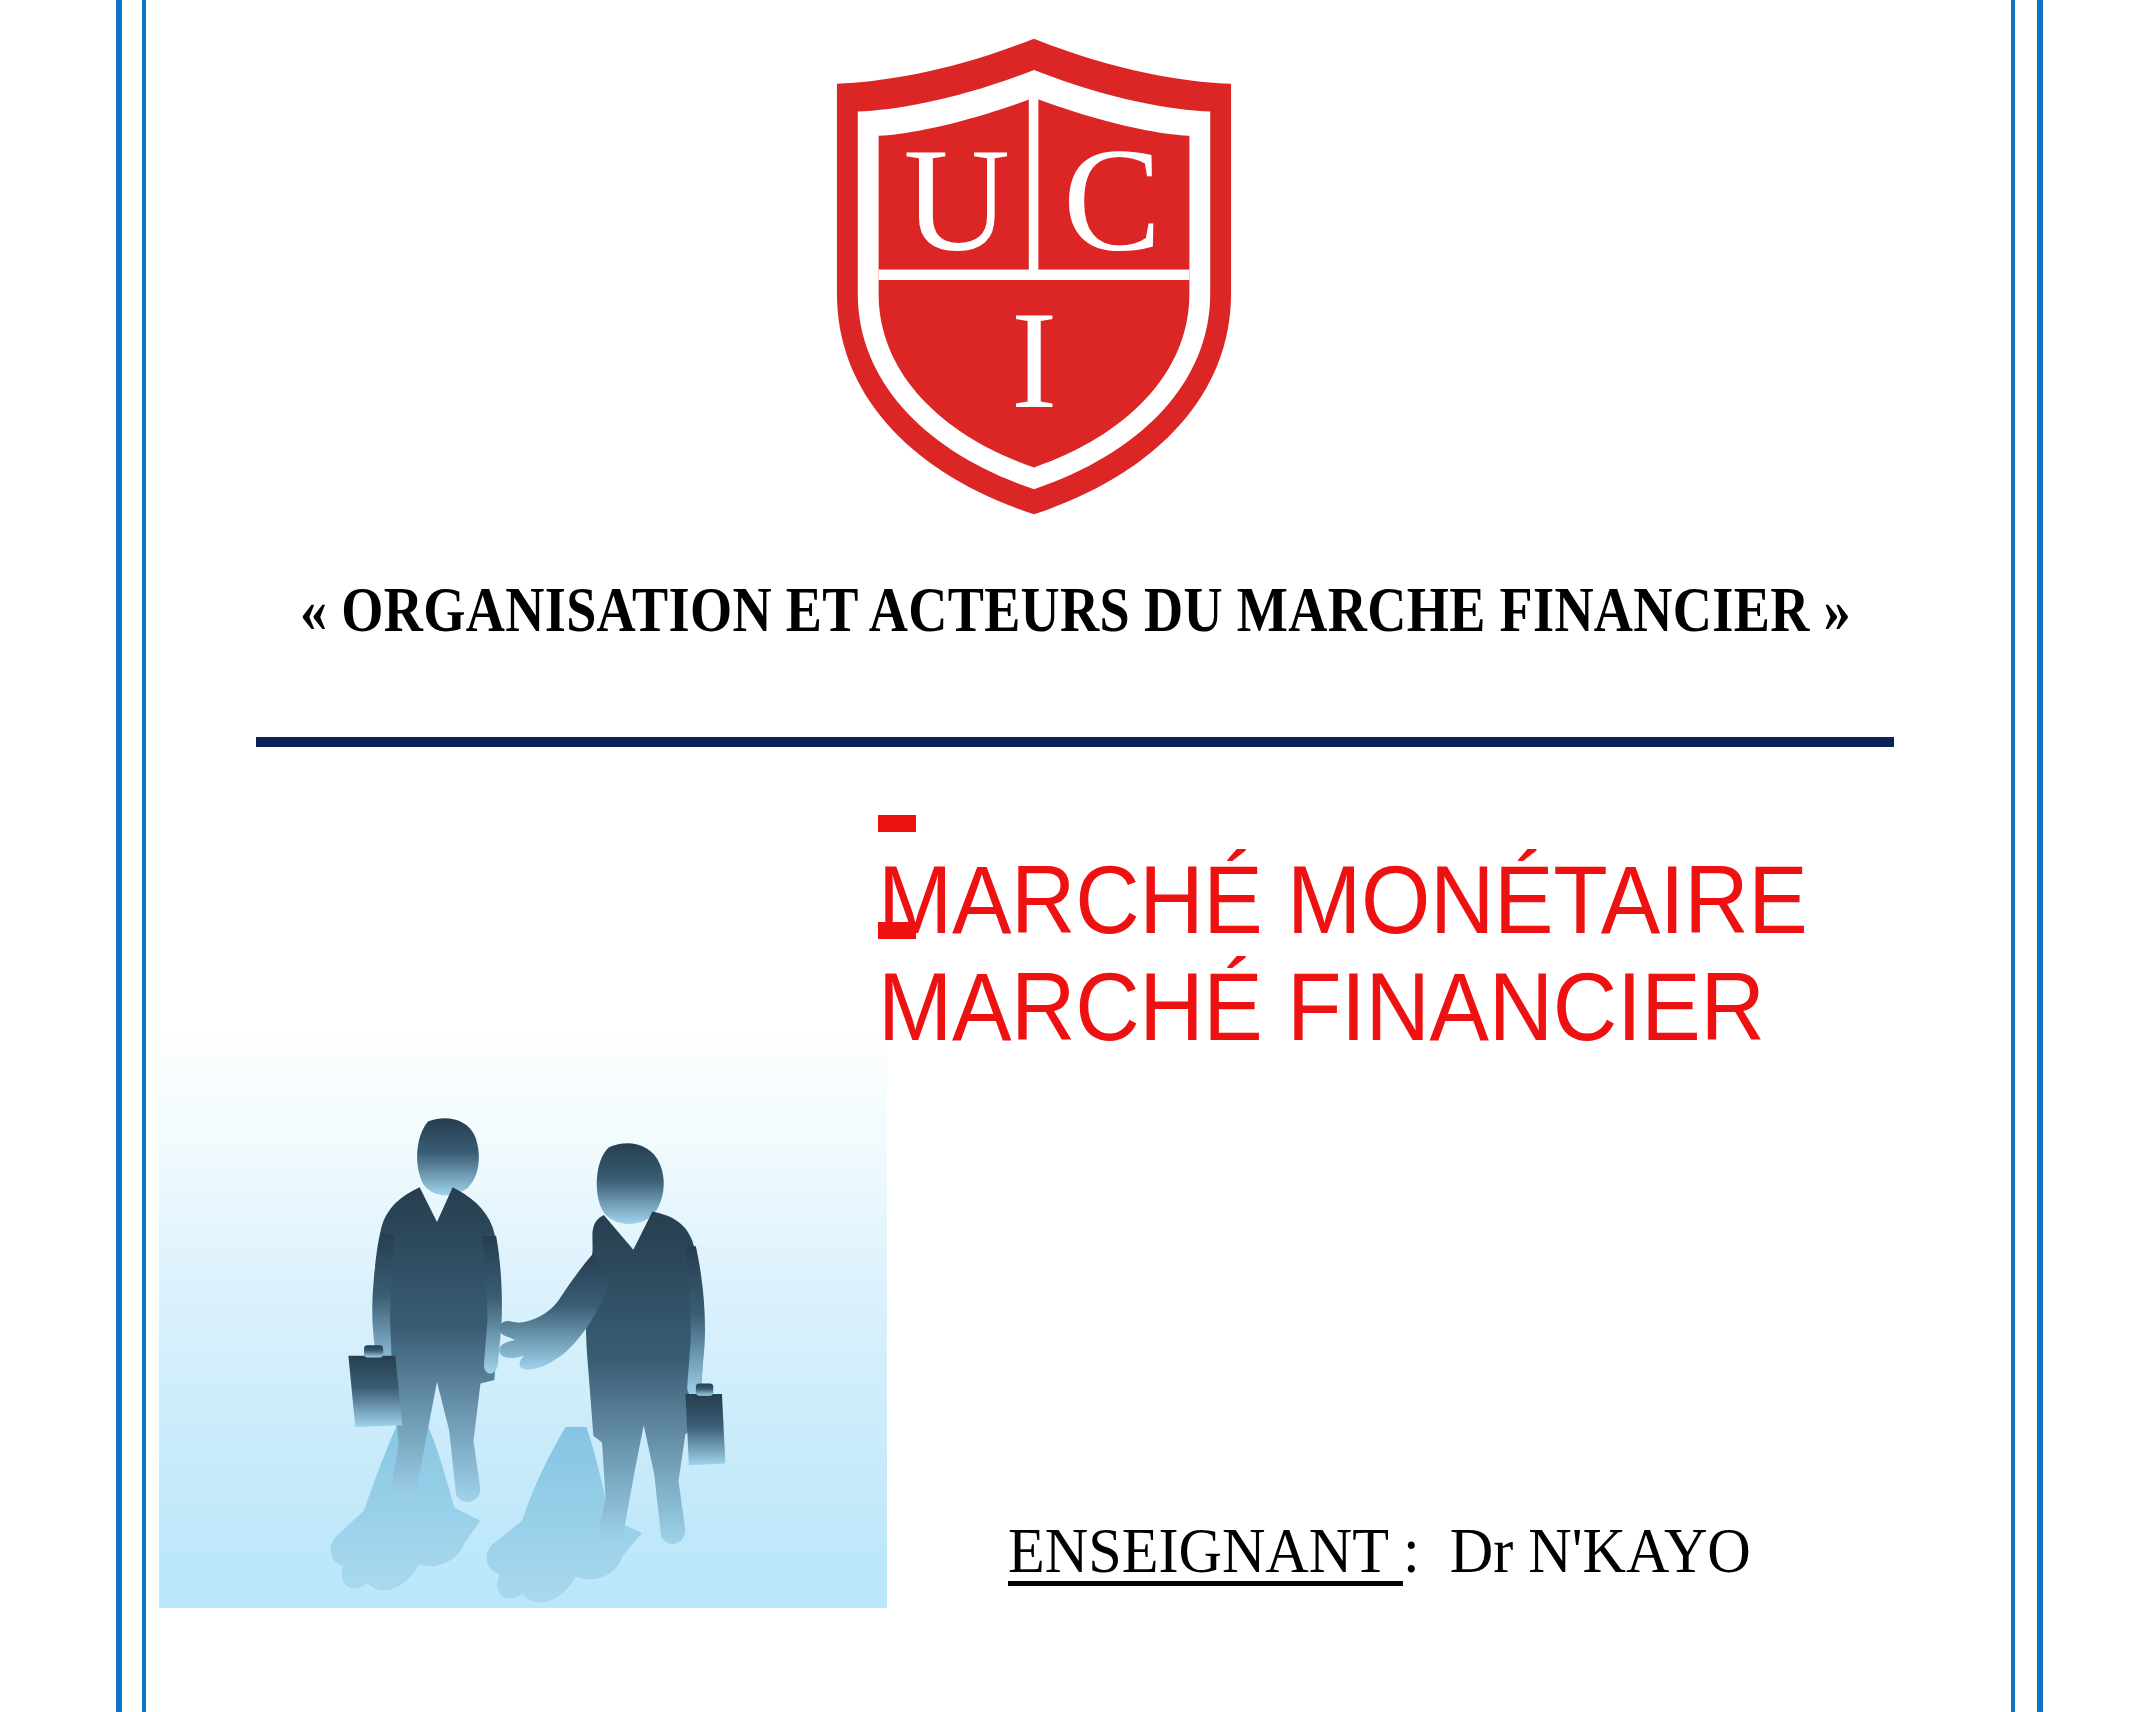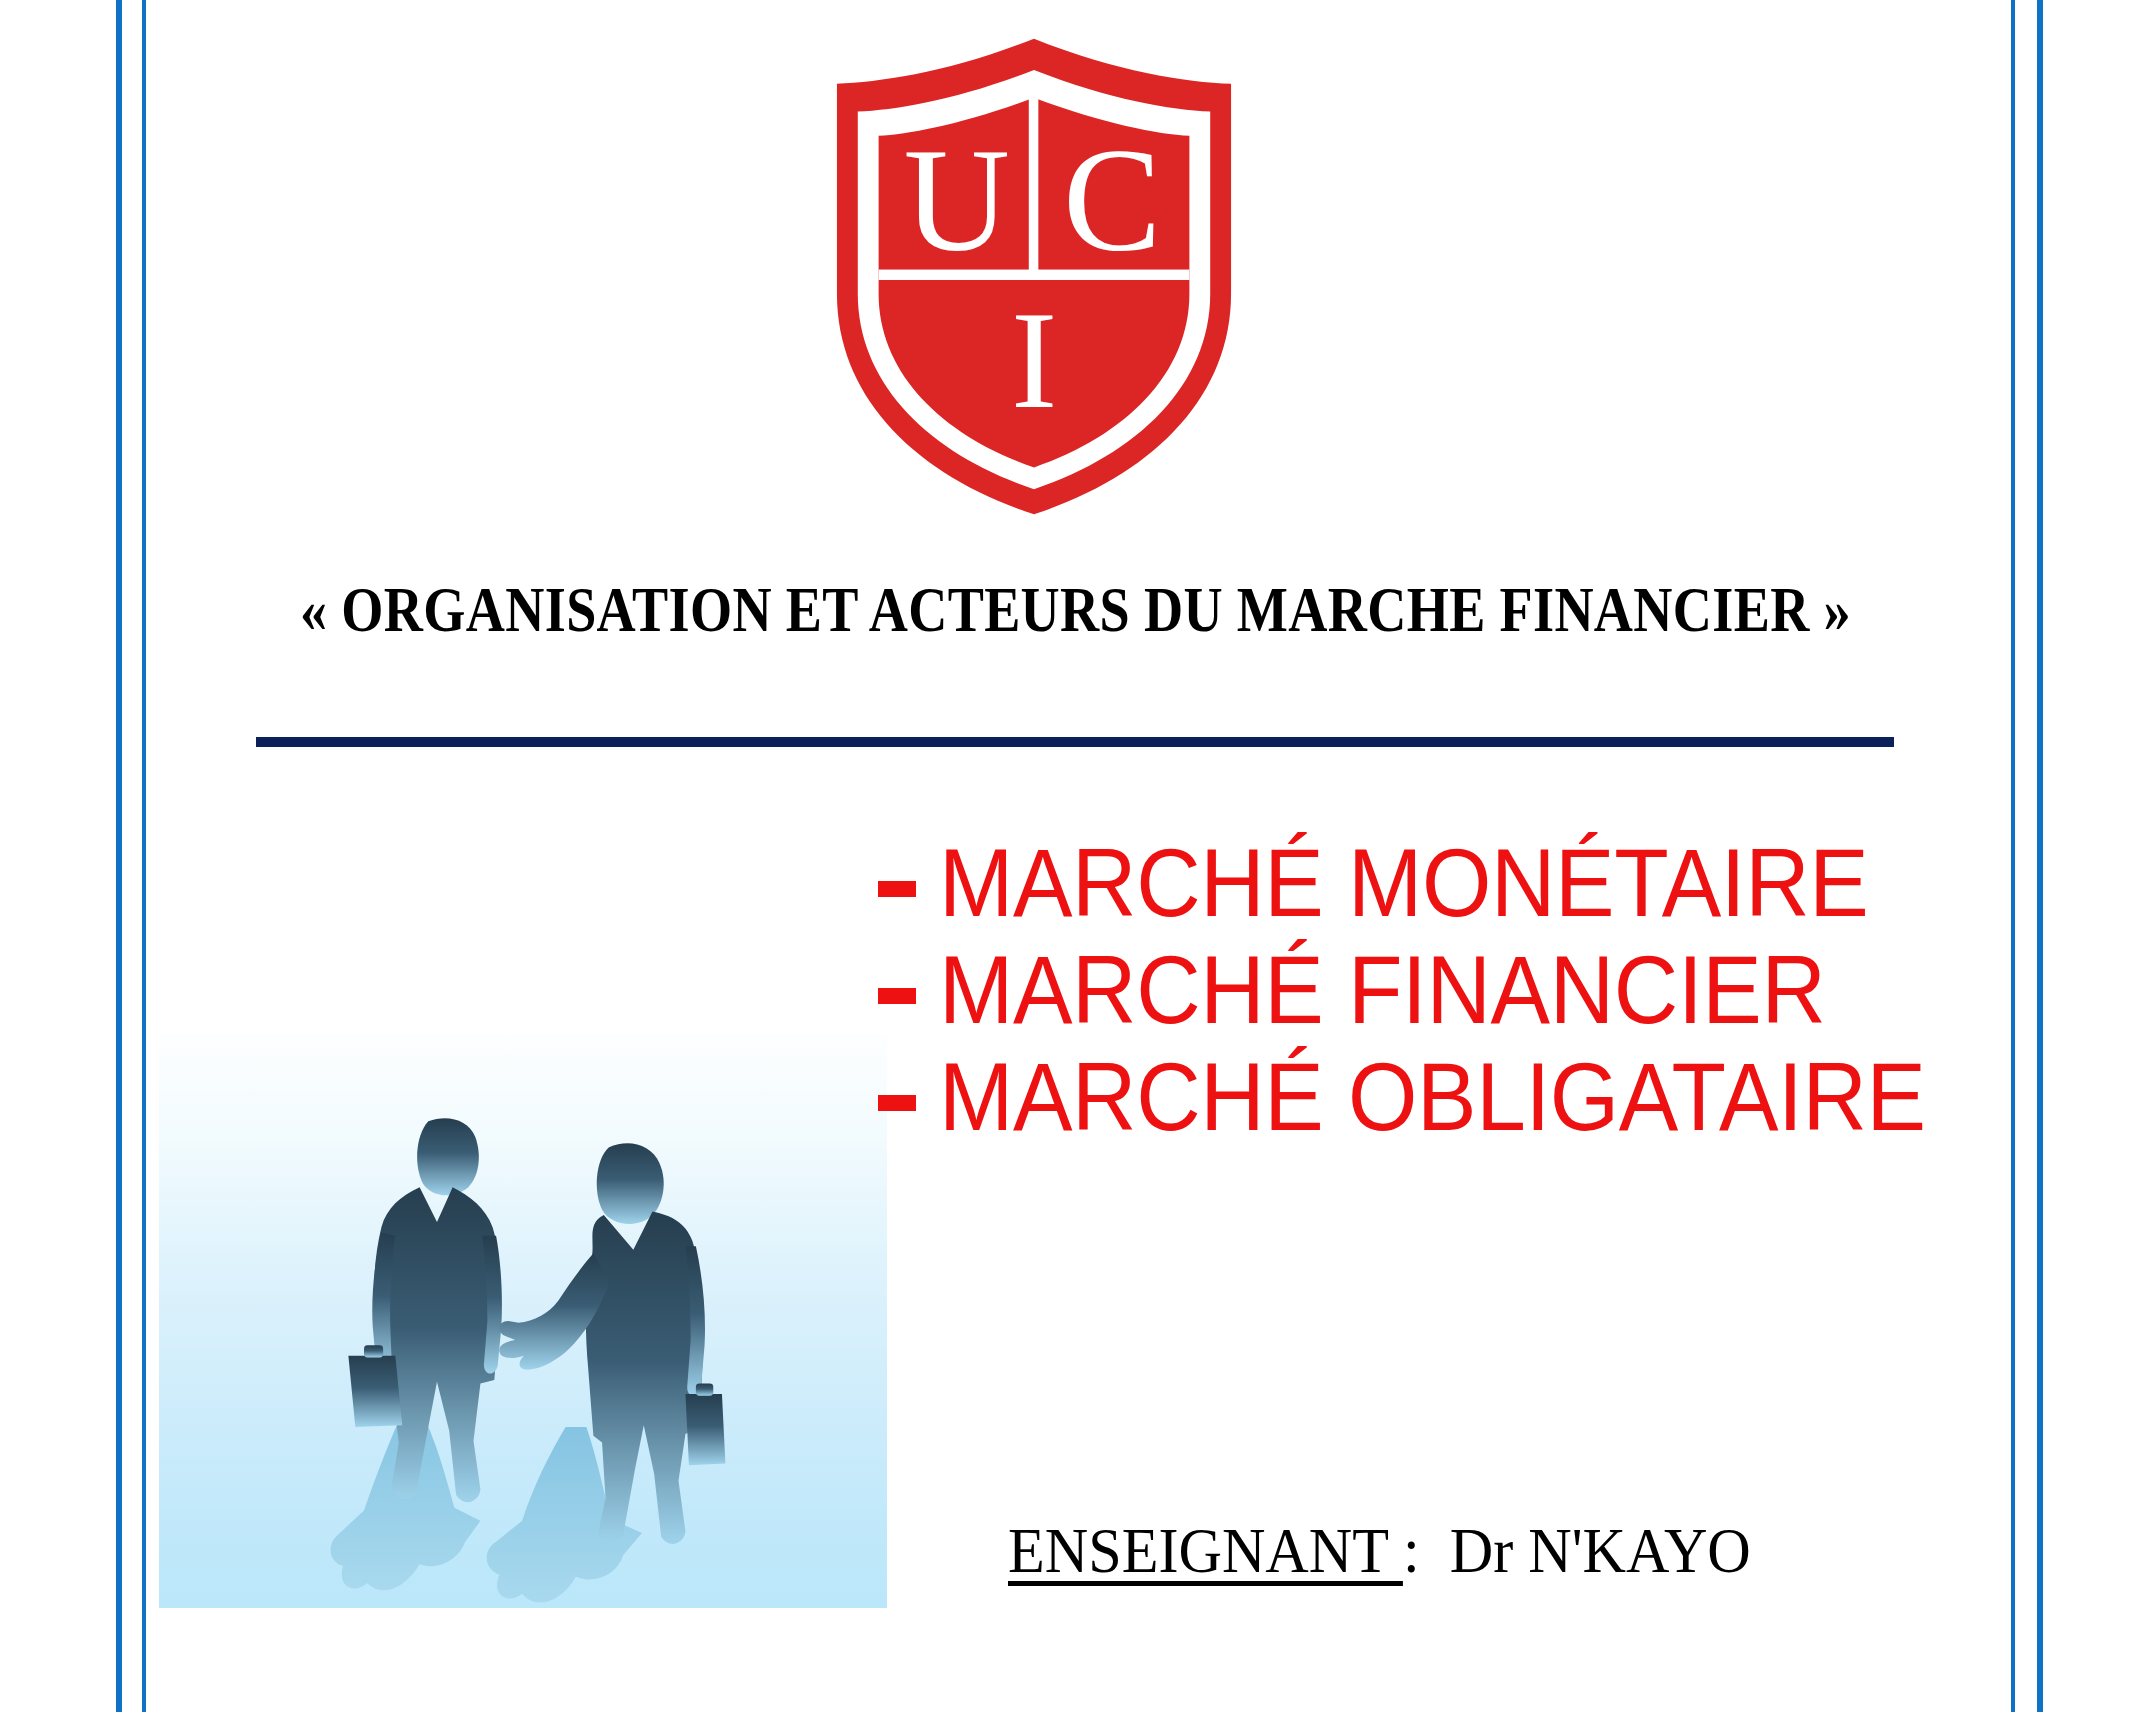--- a/index.html
+++ b/index.html
@@ -91,20 +91,21 @@
     position: absolute;
     left: 878px;
     top: 834px;
     width: 1234px;
   }
   .bullet-row {
     display: flex;
     align-items: baseline;
     height: 107px;
     white-space: nowrap;
+    flex-direction: column;
   }
   .dash {
     flex: 0 0 auto;
     width: 38px;
     height: 16.5px;
     background: #ed1111;
     margin-right: 22.6px;
     position: relative;
     top: -19px;
   }
@@ -335,24 +336,20 @@
     <div class="bullet-row">
       <span class="dash"></span>
       <span class="bullet-text">MARCHÉ MONÉTAIRE</span>
     </div>
 
     <div class="bullet-row">
       <span class="dash"></span>
       <span class="bullet-text">MARCHÉ FINANCIER</span>
     </div>
 
-    <div class="bullet-row">
-      <span class="dash"></span>
-      <span class="bullet-text">MARCHÉ OBLIGATAIRE</span>
-    </div>
 
 
   </div>
 
   <div id="teacher"><span class="underlined">ENSEIGNANT </span><span>:</span><span>&nbsp;&nbsp;</span><span>Dr N'KAYO</span></div>
 
 </div>
 
 
 </body></html>

